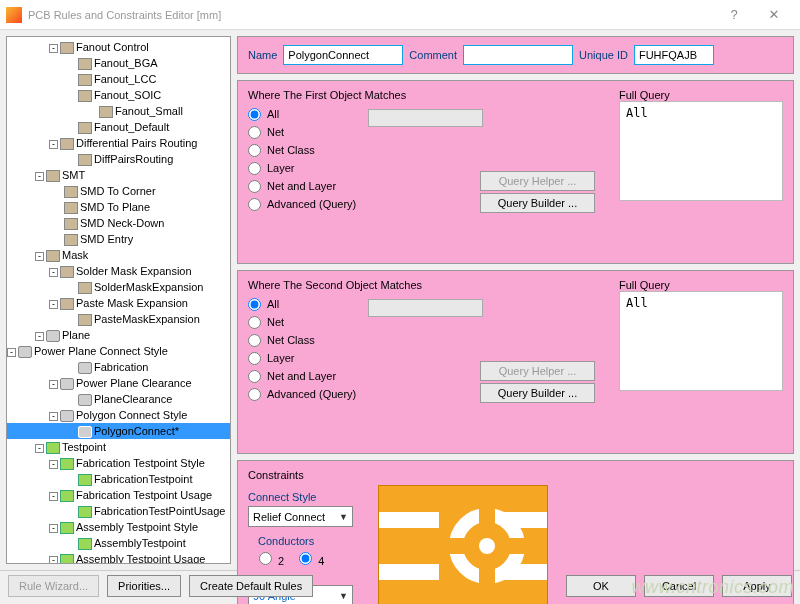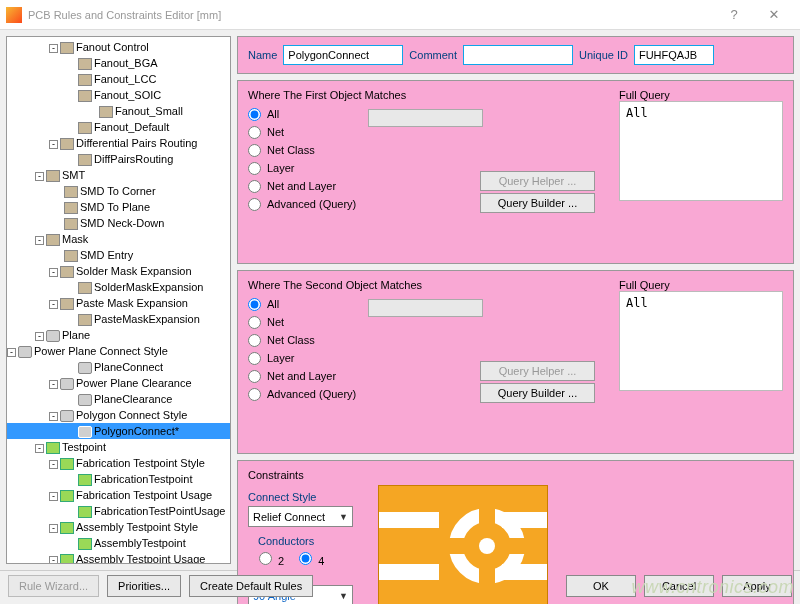--- a/index.html
+++ b/index.html
@@ -70,37 +70,37 @@
   <span class="winbtn">?</span>
   <span class="winbtn">✕</span>
 </div>
 
 <div class="body">
   <div class="tree-panel" id="tree">
       <div class="tree-row" style="padding-left: 42px;"><span class="exp">-</span><span class="ic ic-grey"></span><span class="dotted">Fanout Control</span></div>
       <div class="tree-row" style="padding-left: 56px;"><span class="noexp"></span><span class="ic ic-grey"></span><span class="dotted">Fanout_BGA</span></div>
       <div class="tree-row" style="padding-left: 56px;"><span class="noexp"></span><span class="ic ic-grey"></span><span class="dotted">Fanout_LCC</span></div>
       <div class="tree-row" style="padding-left: 56px;"><span class="noexp"></span><span class="ic ic-grey"></span><span class="dotted">Fanout_SOIC</span></div>
-      <div class="tree-row" style="padding-left: 53px; margin-left: 24px;"><span class="noexp"></span><span class="ic ic-grey"></span><span class="dotted">Fanout_Small</span></div>
+      <div class="tree-row" style="padding-left: 77px;"><span class="noexp"></span><span class="ic ic-grey"></span><span class="dotted">Fanout_Small</span></div>
       <div class="tree-row" style="padding-left: 56px;"><span class="noexp"></span><span class="ic ic-grey"></span><span class="dotted">Fanout_Default</span></div>
       <div class="tree-row" style="padding-left: 42px;"><span class="exp">-</span><span class="ic ic-grey"></span><span class="dotted">Differential Pairs Routing</span></div>
       <div class="tree-row" style="padding-left: 56px;"><span class="noexp"></span><span class="ic ic-grey"></span><span class="dotted">DiffPairsRouting</span></div>
       <div class="tree-row" style="padding-left: 28px;"><span class="exp">-</span><span class="ic ic-grey"></span><span class="dotted">SMT</span></div>
       <div class="tree-row" style="padding-left: 42px;"><span class="noexp"></span><span class="ic ic-grey"></span><span class="dotted">SMD To Corner</span></div>
       <div class="tree-row" style="padding-left: 42px;"><span class="noexp"></span><span class="ic ic-grey"></span><span class="dotted">SMD To Plane</span></div>
       <div class="tree-row" style="padding-left: 42px;"><span class="noexp"></span><span class="ic ic-grey"></span><span class="dotted">SMD Neck-Down</span></div>
+      <div class="tree-row" style="padding-left: 42px;"><span class="noexp"></span><span class="ic ic-grey"></span><span class="dotted">SMD Entry</span></div>
       <div class="tree-row" style="padding-left: 28px;"><span class="exp">-</span><span class="ic ic-grey"></span><span class="dotted">Mask</span></div>
-      <div class="tree-row" style="padding-left: 42px;"><span class="noexp"></span><span class="ic ic-grey"></span><span class="dotted">SMD Entry</span></div>
       <div class="tree-row" style="padding-left: 42px;"><span class="exp">-</span><span class="ic ic-grey"></span><span class="dotted">Solder Mask Expansion</span></div>
       <div class="tree-row" style="padding-left: 56px;"><span class="noexp"></span><span class="ic ic-grey"></span><span class="dotted">SolderMaskExpansion</span></div>
       <div class="tree-row" style="padding-left: 42px;"><span class="exp">-</span><span class="ic ic-grey"></span><span class="dotted">Paste Mask Expansion</span></div>
       <div class="tree-row" style="padding-left: 56px;"><span class="noexp"></span><span class="ic ic-grey"></span><span class="dotted">PasteMaskExpansion</span></div>
       <div class="tree-row" style="padding-left: 28px;"><span class="exp">-</span><span class="ic ic-plane"></span><span class="dotted">Plane</span></div>
       <div class="tree-row" style=""><span class="exp">-</span><span class="ic ic-plane"></span><span class="dotted">Power Plane Connect Style</span></div>
-      <div class="tree-row" style="padding-left: 56px;"><span class="noexp"></span><span class="ic ic-plane"></span><span class="dotted">PlaneConnect</span></div>
+      <div class="tree-row" style="padding-left: 56px;"><span class="noexp"></span><span class="ic ic-plane"></span><span class="dotted">Fabrication</span></div>
       <div class="tree-row" style="padding-left: 42px;"><span class="exp">-</span><span class="ic ic-plane"></span><span class="dotted">Power Plane Clearance</span></div>
       <div class="tree-row" style="padding-left: 56px;"><span class="noexp"></span><span class="ic ic-plane"></span><span class="dotted">PlaneClearance</span></div>
       <div class="tree-row" style="padding-left: 42px;"><span class="exp">-</span><span class="ic ic-plane"></span><span class="dotted">Polygon Connect Style</span></div>
       <div class="tree-row selected" style="padding-left: 56px;"><span class="noexp"></span><span class="ic ic-plane"></span><span class="dotted">PolygonConnect*</span></div>
       <div class="tree-row" style="padding-left: 28px;"><span class="exp">-</span><span class="ic ic-test"></span><span class="dotted">Testpoint</span></div>
       <div class="tree-row" style="padding-left: 42px;"><span class="exp">-</span><span class="ic ic-test"></span><span class="dotted">Fabrication Testpoint Style</span></div>
       <div class="tree-row" style="padding-left: 56px;"><span class="noexp"></span><span class="ic ic-test"></span><span class="dotted">FabricationTestpoint</span></div>
       <div class="tree-row" style="padding-left: 42px;"><span class="exp">-</span><span class="ic ic-test"></span><span class="dotted">Fabrication Testpoint Usage</span></div>
       <div class="tree-row" style="padding-left: 56px;"><span class="noexp"></span><span class="ic ic-test"></span><span class="dotted">FabricationTestPointUsage</span></div>
       <div class="tree-row" style="padding-left: 42px;"><span class="exp">-</span><span class="ic ic-test"></span><span class="dotted">Assembly Testpoint Style</span></div>

